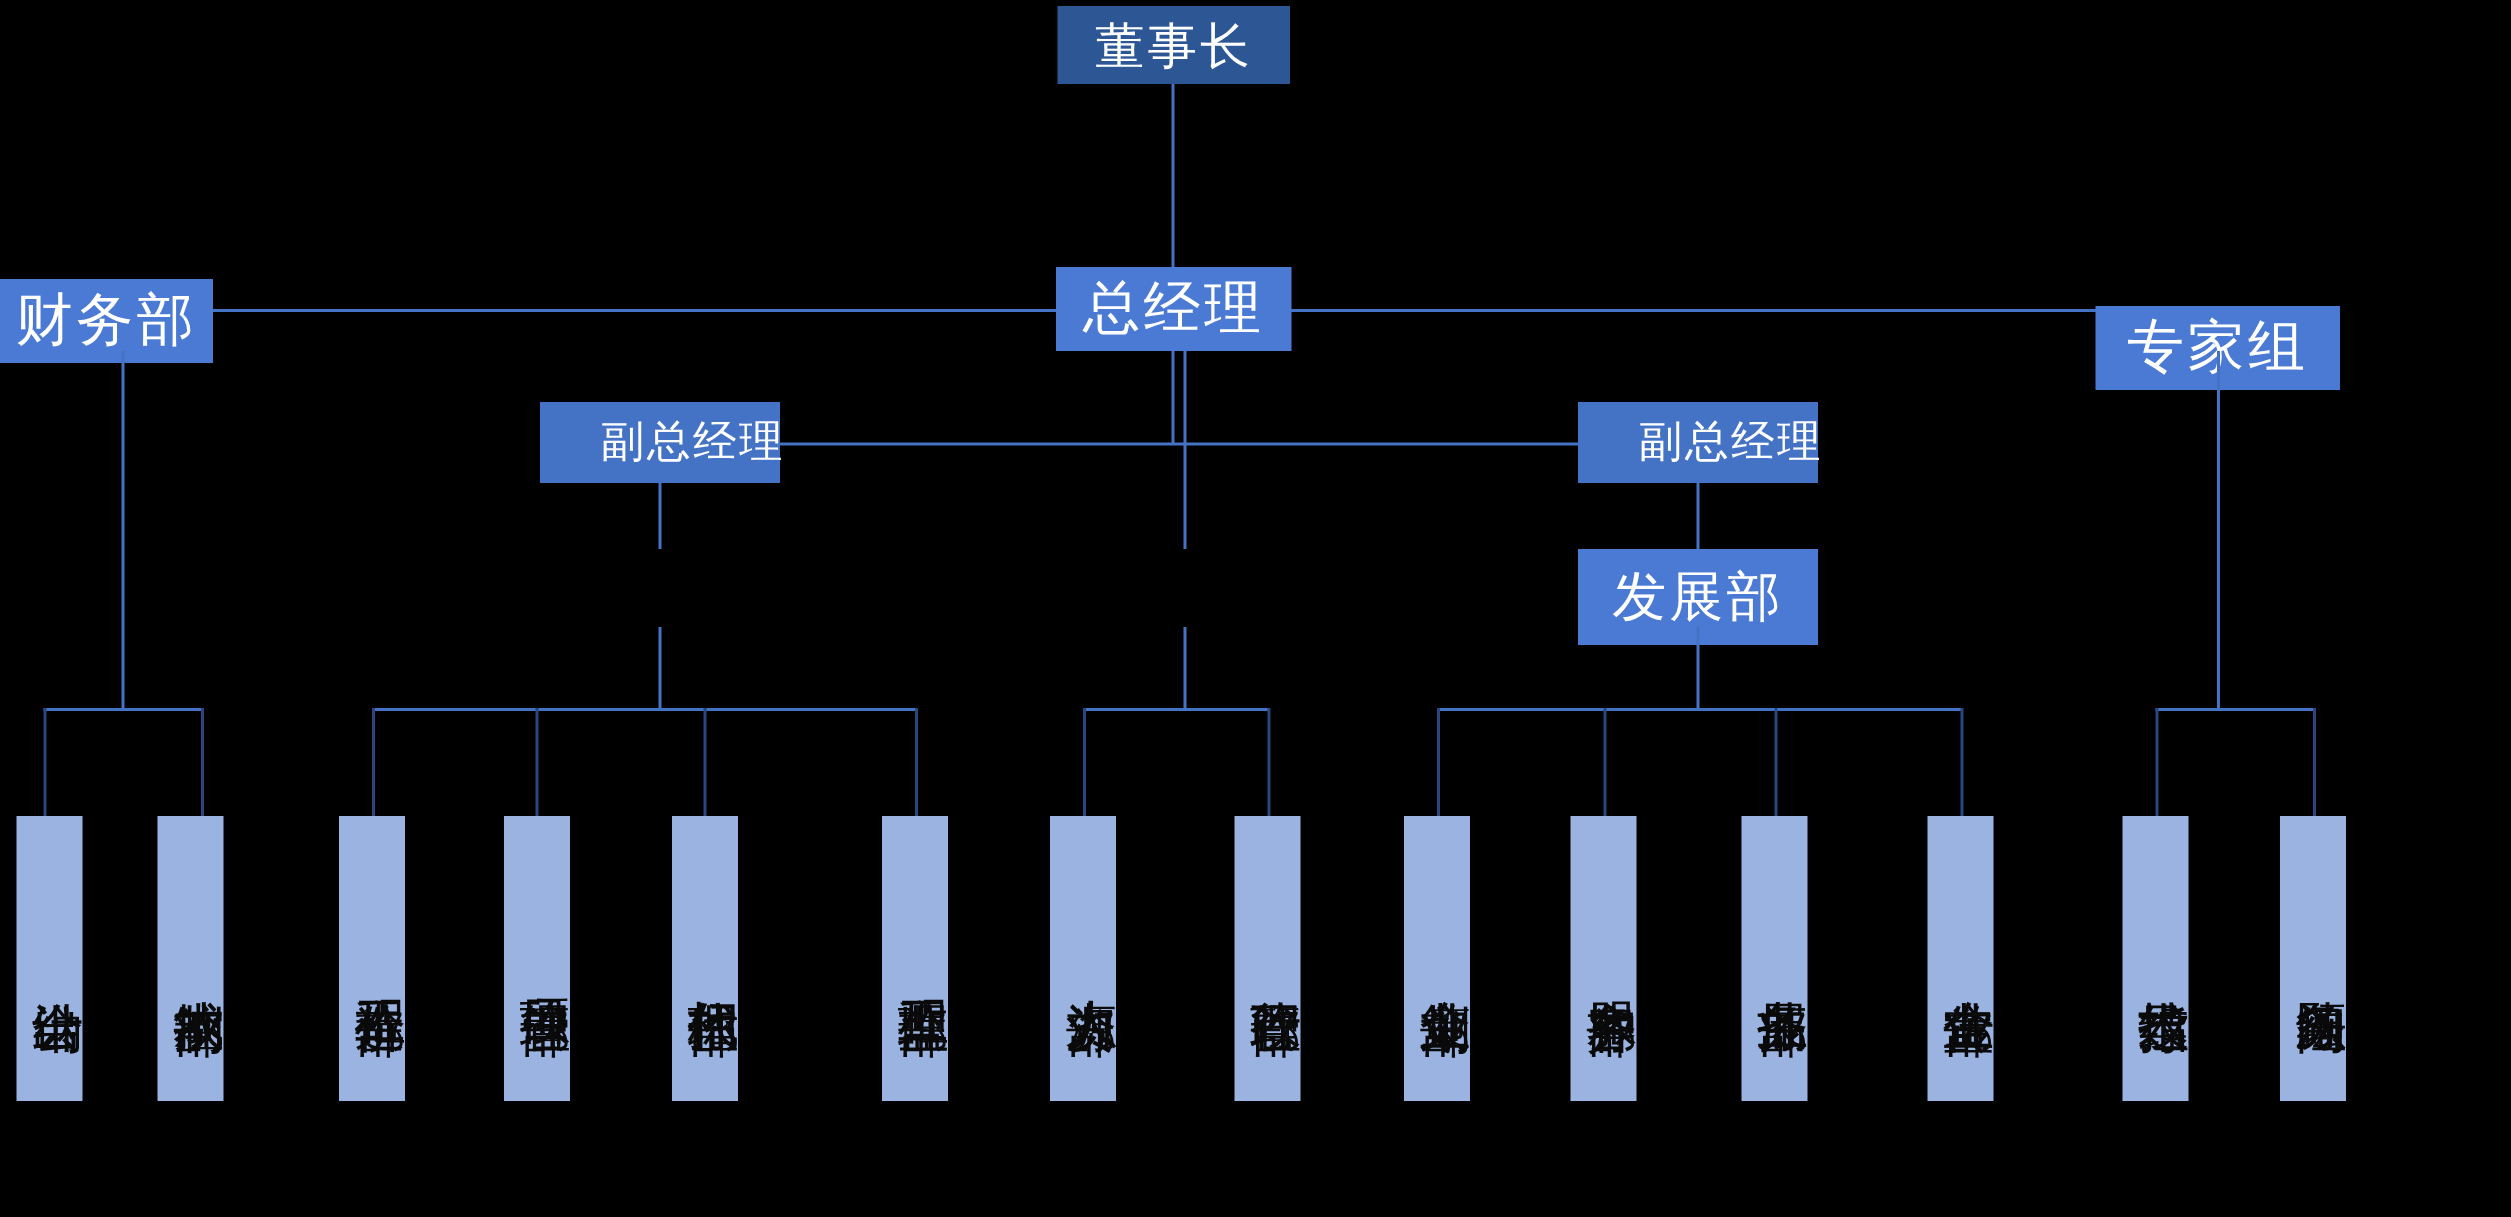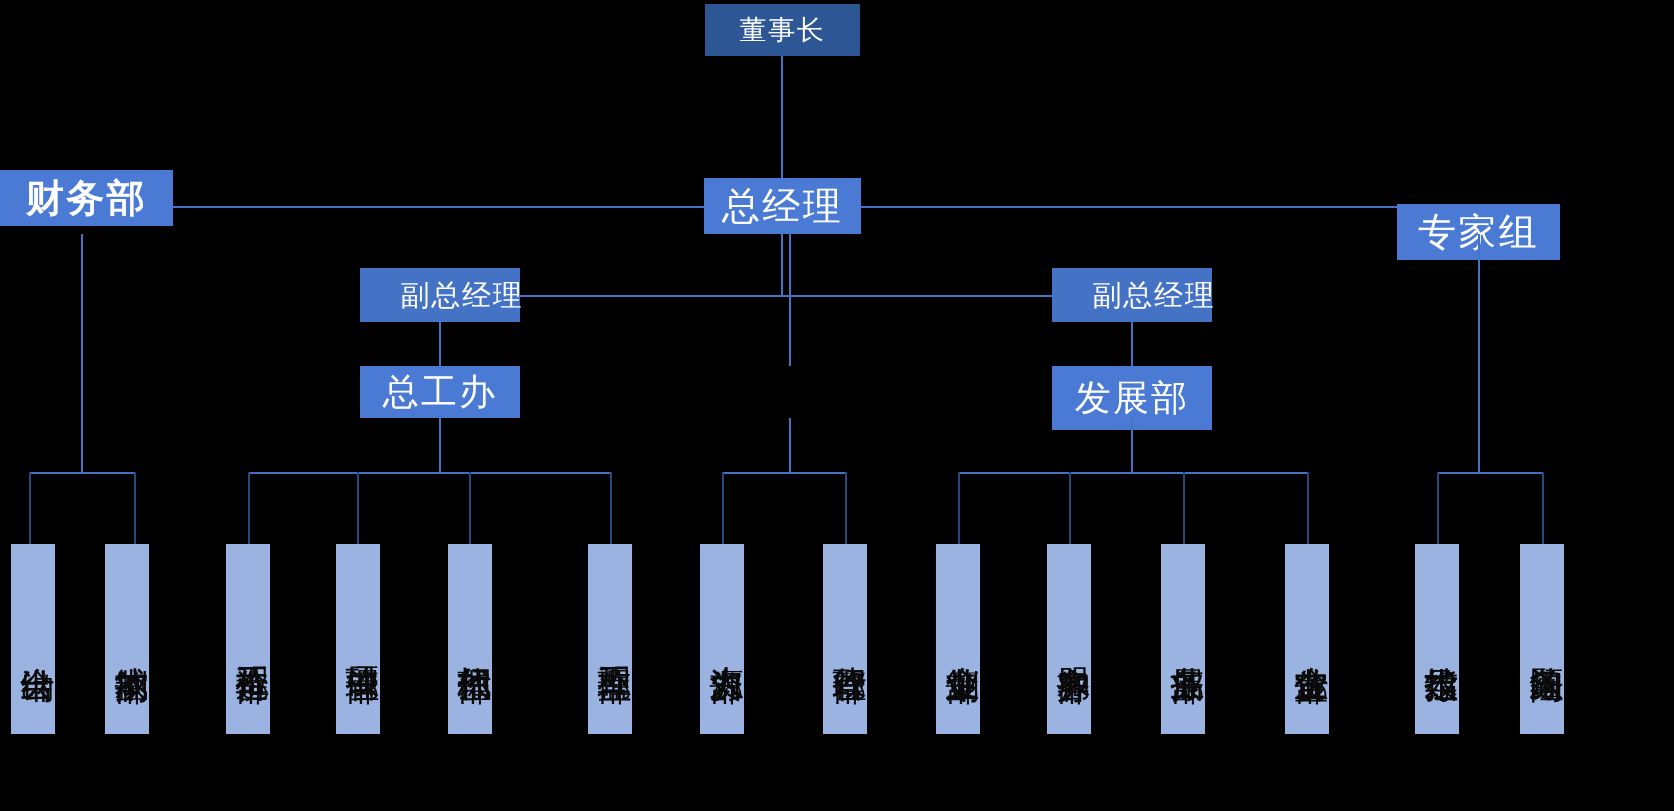--- a/index.html
+++ b/index.html
@@ -35,21 +35,21 @@
     align-items: center;
     justify-content: center;
     text-align: center;
     color: #ffffff;
     letter-spacing: 0.06em;
     white-space: nowrap;
     line-height: 1;
   }
   .node.lvl-top {
     background: #2d5695;
-    font-size: 27px;
+    font-size: 33px;
   }
   .node.lvl-main {
     background: #4a7ad4;
     font-size: 38px;
   }
   .node.lvl-mid {
     background: #4472c4;
     font-size: 29px;
     padding-left: 44px;
   }
@@ -76,21 +76,21 @@
 <div id="chart-root">
 
   <div class="node lvl-top" style="left:705px; top:4px; width:155px; height:52px;">
     <span>董事长</span>
   </div>
 
   <div class="conn v" style="left:781px; top:56px; height:126px;"></div>
 
   <div class="conn h" style="left:82px; top:206px; width:1400px;"></div>
 
-  <div class="node lvl-main" style="left:0px; top:170px; width:173px; height:56px;font-weight:bold;">
+  <div class="node lvl-main" style="left:0px; top:186px; width:142px; height:56px;">
     <span>财务部</span>
   </div>
 
   <div class="node lvl-main" style="left:704px; top:178px; width:157px; height:56px;">
     <span>总经理</span>
   </div>
 
   <div class="node lvl-main" style="left:1397px; top:178px; width:163px; height:56px;margin-top:26px;">
     <span>专家组</span>
   </div>
@@ -105,23 +105,20 @@
 
   <div class="node lvl-mid" style="left:1052px; top:268px; width:160px; height:54px;">
     <span>副总经理</span>
   </div>
 
   <div class="conn v" style="left:439px; top:322px; height:44px;"></div>
   <div class="conn v" style="left:1131px; top:322px; height:44px;"></div>
 
   <div class="conn v" style="left:789px; top:234px; height:132px;"></div>
 
-  <div class="node lvl-dept" style="left:360px; top:366px; width:160px; height:52px;">
-    <span>总工办</span>
-  </div>
 
 
   <div class="node lvl-dept" style="left:1052px; top:366px; width:160px; height:64px;justify-content:center;">
     <span>发展部</span>
   </div>
 
   <div class="conn v" style="left:81px;  top:234px; height:239px;"></div>
   <div class="conn v" style="left:439px; top:418px; height:55px;"></div>
   <div class="conn v" style="left:789px; top:418px; height:55px;"></div>
   <div class="conn v" style="left:1131px;top:418px; height:55px;"></div>

